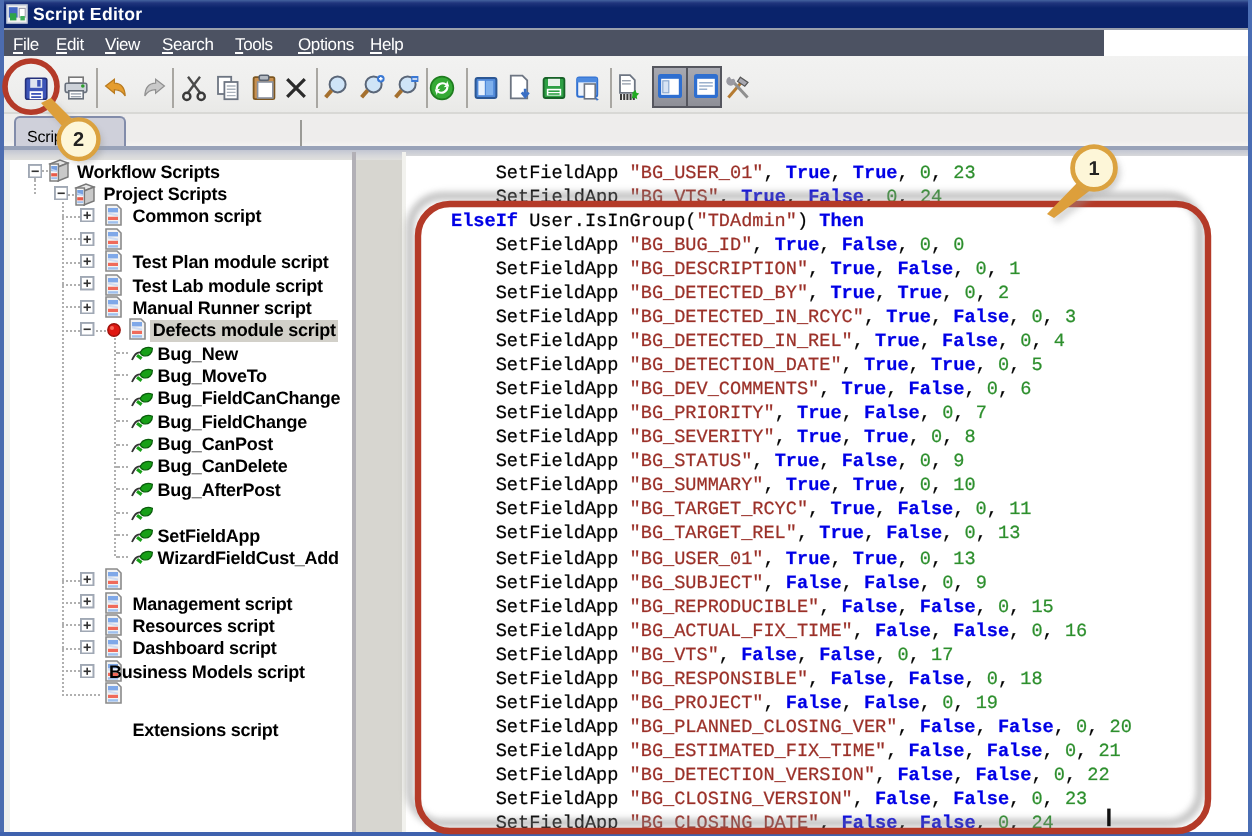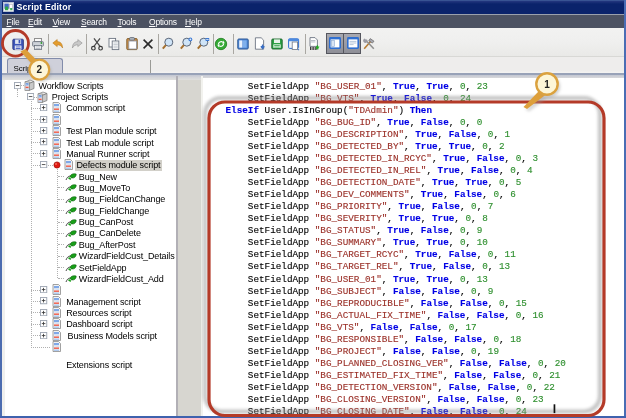--- a/index.html
+++ b/index.html
@@ -3,21 +3,21 @@
 <style>
 * { margin:0; padding:0; box-sizing:border-box; }
 div svg, span svg { display:block; }
 html,body { width:626px; height:418px; overflow:hidden; }
 body { position:relative; font-family:"Liberation Sans",sans-serif; background:#fff; filter:blur(0.22px); }
 #title { position:absolute; left:0; top:0; width:626px; height:13.5px;
   background:linear-gradient(to bottom,#44639f 0,#20347c 1.5px,#0a236b 4px,#0a236b 100%); }
 #title .ticon { position:absolute; left:3px; top:1.5px; }
 #title .ttext { position:absolute; left:16.5px; top:1.8px; color:#fff; font-size:8.8px; font-weight:bold; letter-spacing:0.15px; }
 #mline { position:absolute; left:0; top:13.5px; width:626px; height:1.5px; background:#9aa0ac; }
-#menu { position:absolute; left:0; top:15px; width:626px; height:12.5px; background:#4c5262; }
+#menu { position:absolute; left:0; top:15px; width:552px; height:12.5px; background:#4c5262; }
 #menu span { position:absolute; top:1.8px; color:#fff; font-size:8.5px; letter-spacing:-0.2px; }
 #menu u { text-decoration:underline; text-underline-offset:1px; }
 #toolbar { position:absolute; left:2px; top:27.5px; width:622px; height:29.5px;
   background:linear-gradient(to bottom,#f2f2f1 0,#efefee 55%,#e9e9e7 100%); border-bottom:1px solid #d8d8d5; }
 .ti { position:absolute; top:8px; width:16px; height:16px; }
 .tsep { position:absolute; top:6.5px; width:1px; height:20px; background:#a9a7a2; }
 .tgroup { position:absolute; left:323.5px; top:5px; width:35px; height:21px; background:#55565e; }
 .tbtn { position:absolute; left:0; top:0; width:18px; height:21px; background:linear-gradient(#a8a9b1,#8e8f97); border:1.4px solid #55565e; padding:2px 0 0 1.6px; }
 #tabstrip { position:absolute; left:2px; top:57px; width:622px; height:19px; background:linear-gradient(to bottom,#eeedec 0,#eeedec 70%,#fbfaf8 100%); }
 #pageline { position:absolute; left:2px; top:73.2px; width:622px; height:2px; background:#98a2b8; }
@@ -28,21 +28,21 @@
 #tree { position:absolute; left:4.5px; top:79.5px; width:171.5px; height:336px; background:#fff; }
 #treeborder { position:absolute; left:176px; top:76px; width:1.5px; height:339.5px; background:#b2b0b6; }
 #ghl { position:absolute; left:201px; top:76px; width:1.5px; height:339.5px; background:#f2f2ee; }
 #codep { position:absolute; left:202.5px; top:78px; width:421.5px; height:337.5px; background:#fff; }
 #band { position:absolute; left:2px; top:75.2px; width:622px; height:4.8px; background:linear-gradient(to bottom,#c2c6d2 0,#d6d7da 55%,#e0e0dd 100%); }
 .cl { position:absolute; left:225.5px; height:12.2px; white-space:pre; font-family:"Liberation Mono",monospace; font-size:9.3px; line-height:12.2px; color:#000; -webkit-text-stroke:0.22px rgba(0,0,0,0.55); }
 .cl .k { color:#0000e6; font-weight:bold;font-family:Liberation Mono, monospace; -webkit-text-stroke:0.22px rgba(0,0,230,0.55); }
 .cl .s { color:#9b3028; -webkit-text-stroke:0.22px rgba(155,48,40,0.55); }
 .cl .n { color:#2d8f2d; -webkit-text-stroke:0.22px rgba(45,143,45,0.55); }
 .ab { position:absolute; }
-.tl { position:absolute; font-size:9px; line-height:11px; letter-spacing:-0.12px; white-space:nowrap; padding:0 1.5px; color:#000; }
+.tl { position:absolute; font-size:9px; line-height:11px; letter-spacing:-0.12px; white-space:nowrap; padding:0 1.5px; color:#000;font-weight:bold; }
 .tl.sel { background:#d2d0c9; }
 .dv { position:absolute; width:1px; border-left:1px dotted #b0b0b0; }
 .dh { position:absolute; height:1px; border-top:1px dotted #b0b0b0; }
 #bl { position:absolute; left:0; top:0; width:2px; height:418px; background:#4c6cb0; }
 #br { position:absolute; left:624px; top:0; width:2px; height:418px; background:#4a6db4; }
 #bb { position:absolute; left:0; top:415.5px; width:626px; height:2.5px; background:#3f62ae; }
 #ov { position:absolute; left:0; top:0; }
 .baltxt { font-size:10px; font-weight:bold; fill:#222; text-anchor:middle; font-family:"Liberation Sans",sans-serif; }
 </style></head>
 <body>
@@ -472,21 +472,20 @@
       </svg>
     </div>
 <div class="tl" style="left:77.3px;top:239.7px">Bug_AfterPost</div>
 <div class="ab" style="left:64.8px;top:250.6px">
       <svg width="12" height="10" viewBox="0 0 12 10">
         <path d="M1 9 C2.5 5.5 4 4.6 6.6 5.4" stroke="#333" stroke-width="0.9" fill="none"></path>
         <path d="M5.3 4.9 C6.2 2.9 8.8 2.2 11.2 3.1 C11.3 5.6 9.4 7.4 6.9 6.9 C5.7 6.6 5 5.8 5.3 4.9 Z" fill="#17a017" stroke="#0a5c0c" stroke-width="0.6"></path>
         <path d="M3.5 6.6 L5.8 8.3" stroke="#17a017" stroke-width="1.6"></path>
       </svg>
     </div>
-<div class="tl" style="left:77.3px;top:251.1px">WizardFieldCust_Details</div>
 <div class="ab" style="left:64.8px;top:262.0px">
       <svg width="12" height="10" viewBox="0 0 12 10">
         <path d="M1 9 C2.5 5.5 4 4.6 6.6 5.4" stroke="#333" stroke-width="0.9" fill="none"></path>
         <path d="M5.3 4.9 C6.2 2.9 8.8 2.2 11.2 3.1 C11.3 5.6 9.4 7.4 6.9 6.9 C5.7 6.6 5 5.8 5.3 4.9 Z" fill="#17a017" stroke="#0a5c0c" stroke-width="0.6"></path>
         <path d="M3.5 6.6 L5.8 8.3" stroke="#17a017" stroke-width="1.6"></path>
       </svg>
     </div>
 <div class="tl" style="left:77.3px;top:262.5px">SetFieldApp</div>
 <div class="ab" style="left:64.8px;top:273.3px">
       <svg width="12" height="10" viewBox="0 0 12 10">
@@ -572,21 +571,21 @@
     </div>
 <div class="ab" style="left:52px;top:329.6px">
       <svg width="9" height="11" viewBox="0 0 9 11">
         <path d="M1 0.5 h5.5 l2 2 V10.5 H1 Z" fill="#f2f2f2" stroke="#8a8a8a" stroke-width="0.8"></path>
         <rect x="2" y="2" width="5" height="2.2" fill="#7fa8e8"></rect>
         <path d="M2 4.2 l5 1 v1 l-5 -1 Z" fill="#cfdcf2"></path>
         <rect x="2" y="6.4" width="5" height="1.6" fill="#ef6a5a"></rect>
         <rect x="2" y="8.6" width="5" height="1.2" fill="#9fc0ee"></rect>
       </svg>
     </div>
-<div class="tl" style="left:66px;top:330.6px">Business Models script</div>
+<div class="tl" style="left:53px;top:330.6px">Business Models script</div>
 <div class="ab" style="left:52px;top:341.0px">
       <svg width="9" height="11" viewBox="0 0 9 11">
         <path d="M1 0.5 h5.5 l2 2 V10.5 H1 Z" fill="#f2f2f2" stroke="#8a8a8a" stroke-width="0.8"></path>
         <rect x="2" y="2" width="5" height="2.2" fill="#7fa8e8"></rect>
         <path d="M2 4.2 l5 1 v1 l-5 -1 Z" fill="#cfdcf2"></path>
         <rect x="2" y="6.4" width="5" height="1.6" fill="#ef6a5a"></rect>
         <rect x="2" y="8.6" width="5" height="1.2" fill="#9fc0ee"></rect>
       </svg>
     </div>
 <div class="tl" style="left:64.7px;top:360px">Extensions script</div>

